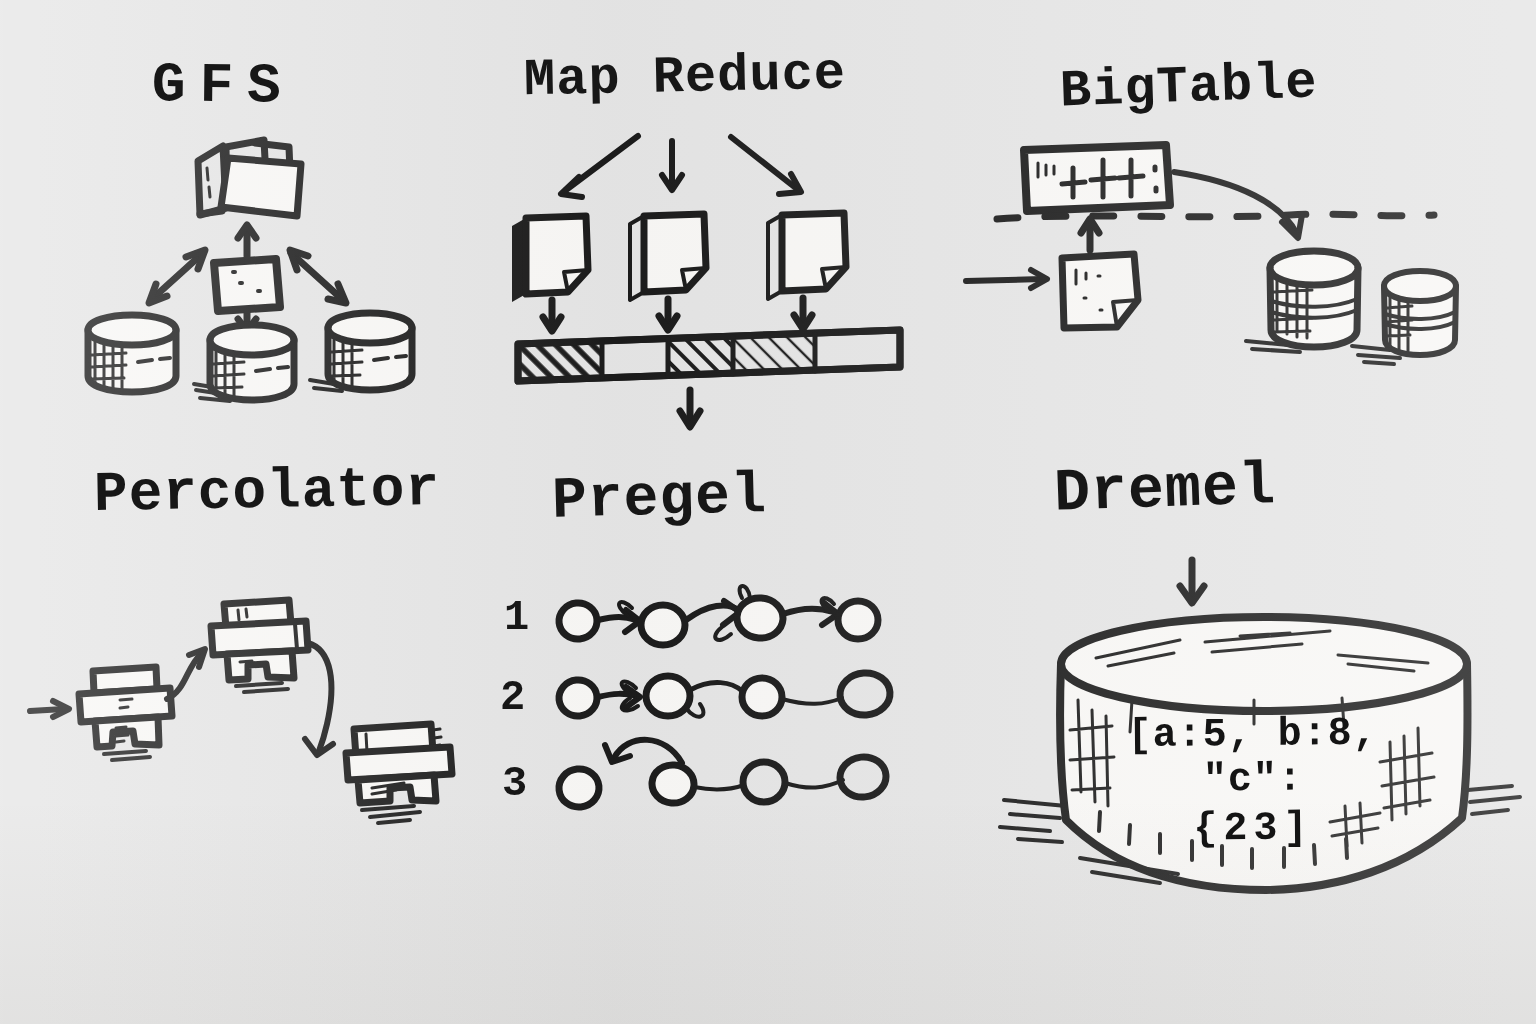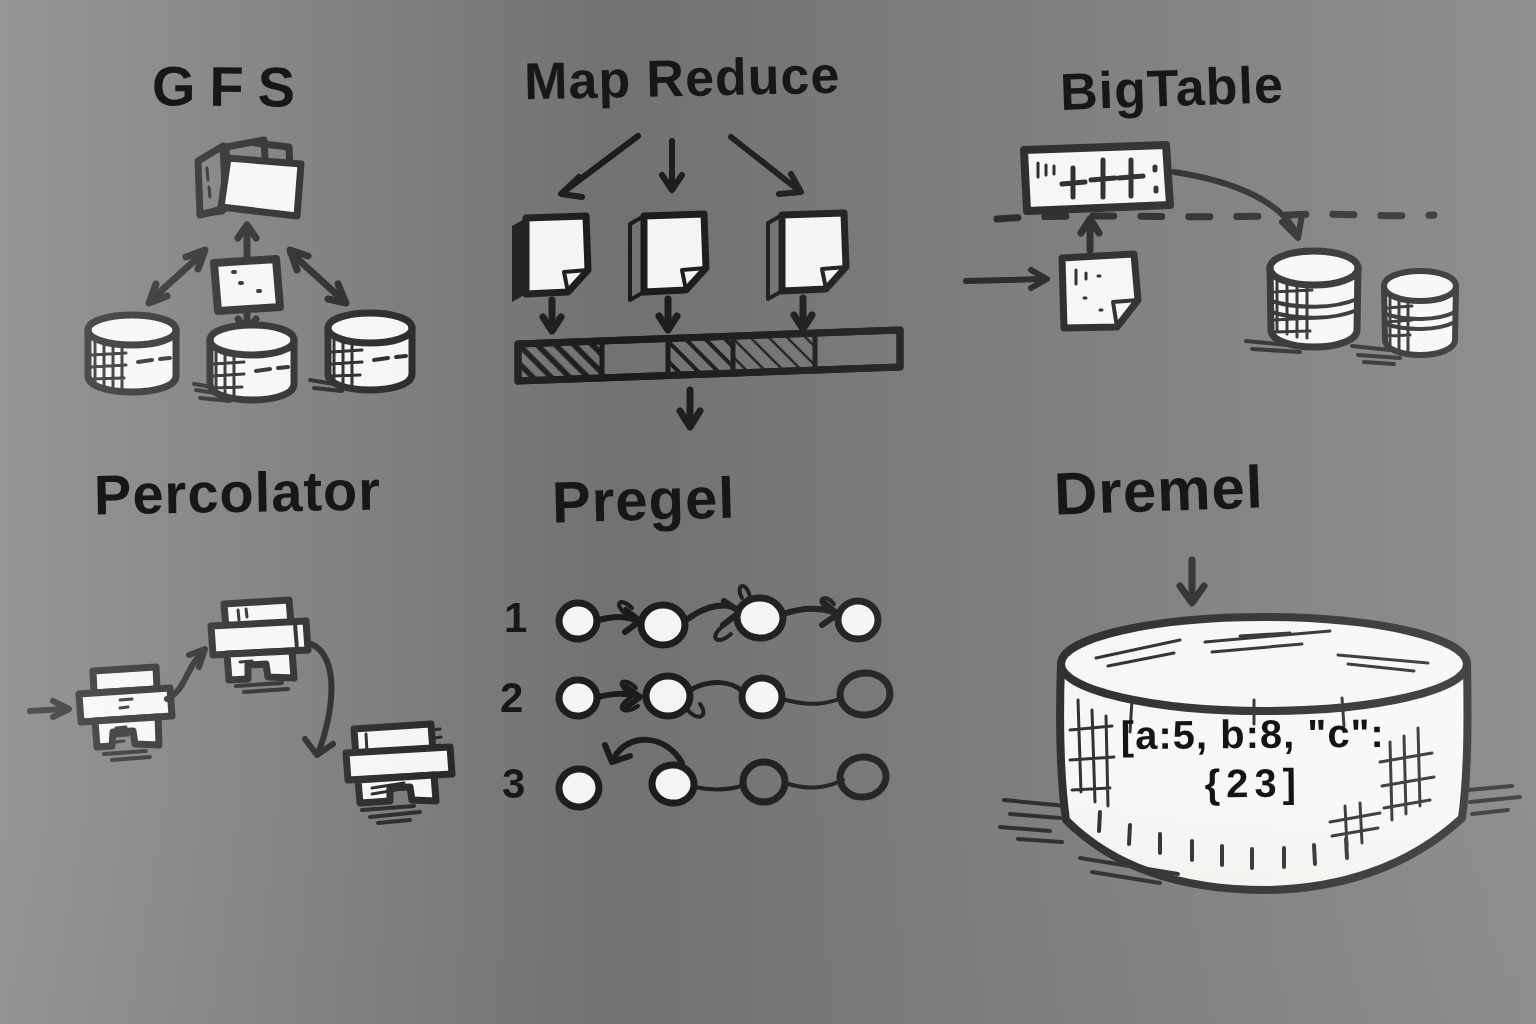--- a/index.html
+++ b/index.html
@@ -1,18 +1,18 @@
 <!DOCTYPE html>
 <html><head>
 <meta charset="utf-8">
 <style>
   html,body{margin:0;padding:0;}
   .canvas{position:relative;width:1536px;height:1024px;overflow:hidden;
-    background:#737373;
-    font-family:Liberation Sans, sans-serif;}
+    background:#e5e5e5;
+    font-family:Liberation Mono, monospace;}
   .canvas::after{content:"";position:absolute;inset:0;pointer-events:none;
     background:
       linear-gradient(180deg, rgba(0,0,0,0) 78%, rgba(120,115,105,0.05) 92%, rgba(120,115,105,0.08) 100%),
       linear-gradient(90deg, rgba(255,255,255,0.25), rgba(0,0,0,0.012) 40%, rgba(255,255,255,0.2));}
   svg{position:absolute;left:0;top:0;}
   .s{stroke:#1b1b1b;fill:none;stroke-width:6;stroke-linecap:round;stroke-linejoin:round}
   .s3{stroke-width:3}
   .s4{stroke-width:4}
   .s5{stroke-width:5}
   .s7{stroke-width:7}

